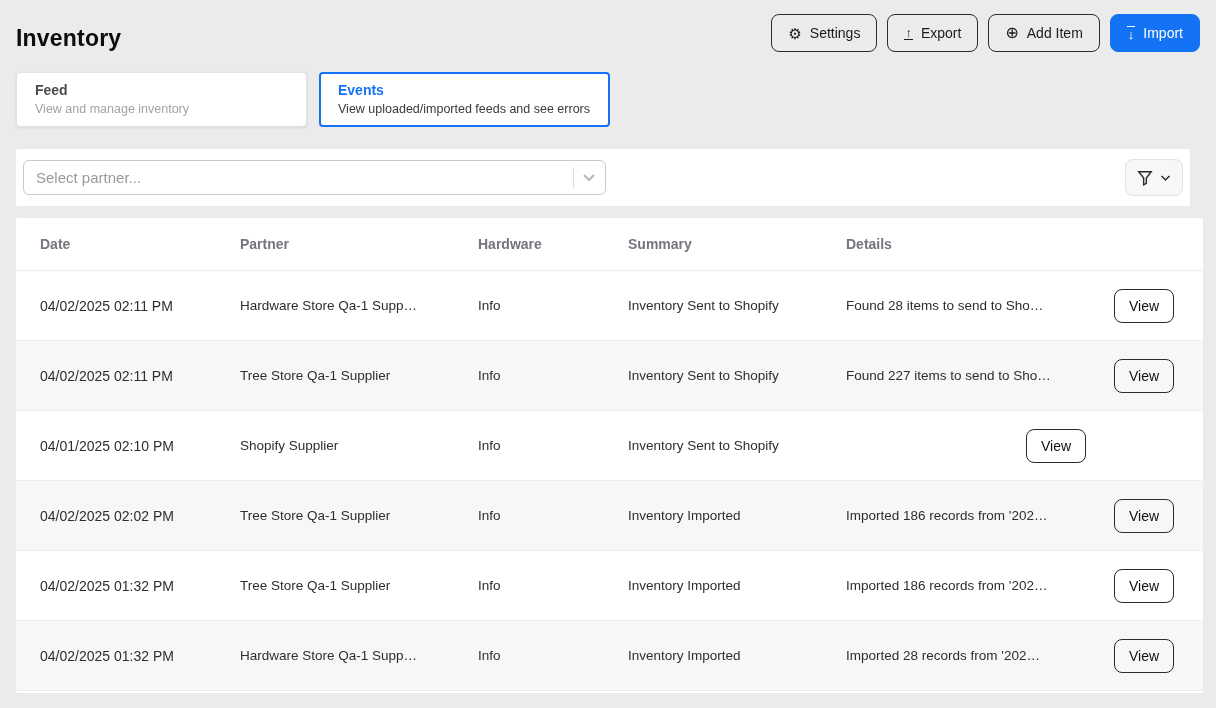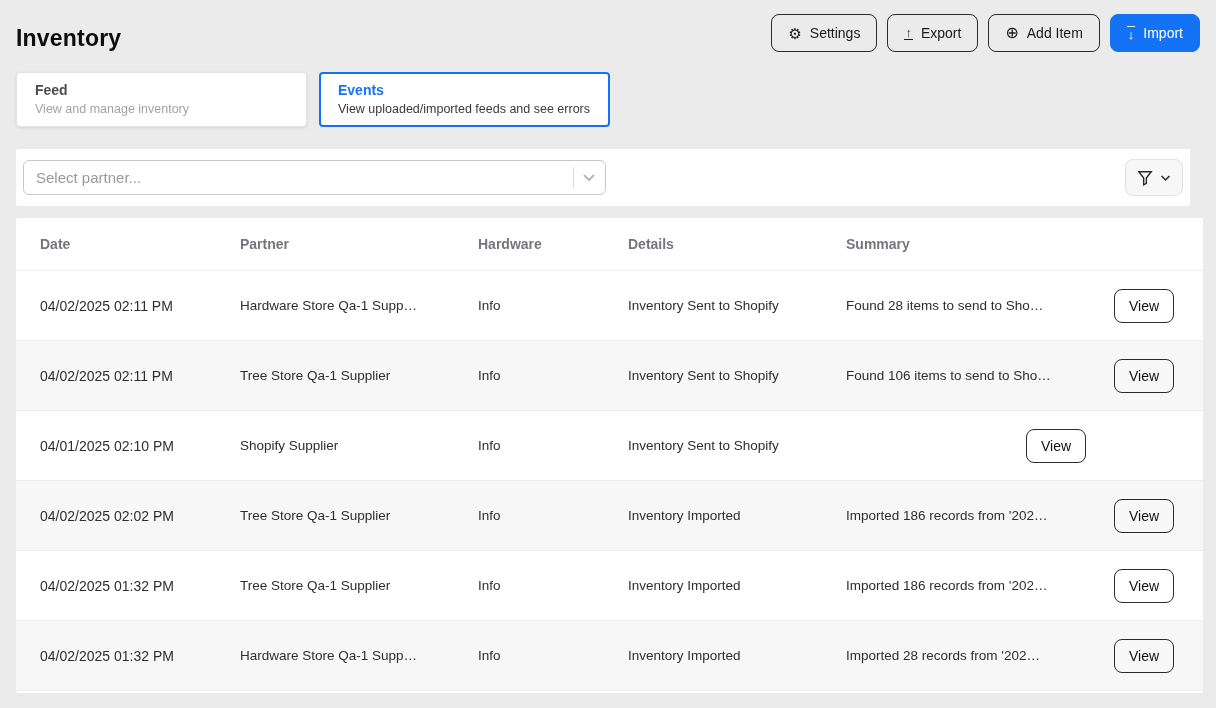--- a/index.html
+++ b/index.html
@@ -138,42 +138,42 @@
       <polyline class="chev" points="2,2 7,7 12,2"></polyline>
     </svg>
   </button>
 </div>
 
 <div class="table">
   <div class="thead">
     <div class="th">Date</div>
     <div class="th">Partner</div>
     <div class="th">Hardware</div>
+    <div class="th">Summary</div>
     <div class="th">Details</div>
-    <div class="th">Summary</div>
     <div class="th"></div>
   </div>
   <div>
   <div class="trow">
     <div class="cell-date">04/02/2025 02:11 PM</div>
     <div class="cell-partner">Hardware Store Qa-1 Supp…</div>
     <div class="cell-severity">Info</div>
     <div class="cell-summary">Inventory Sent to Shopify</div>
     <div class="cell-details">Found 28 items to send to Sho…</div>
     <div class="cell-action">
       <button class="view-btn">View</button>
     </div>
   </div>
 
   <div class="trow alt">
     <div class="cell-date">04/02/2025 02:11 PM</div>
     <div class="cell-partner">Tree Store Qa-1 Supplier</div>
     <div class="cell-severity">Info</div>
     <div class="cell-summary">Inventory Sent to Shopify</div>
-    <div class="cell-details">Found 106 items to send to Sho…</div>
+    <div class="cell-details">Found 227 items to send to Sho…</div>
     <div class="cell-action">
       <button class="view-btn">View</button>
     </div>
   </div>
 
   <div class="trow">
     <div class="cell-date">04/01/2025 02:10 PM</div>
     <div class="cell-partner">Shopify Supplier</div>
     <div class="cell-severity">Info</div>
     <div class="cell-summary">Inventory Sent to Shopify</div>

